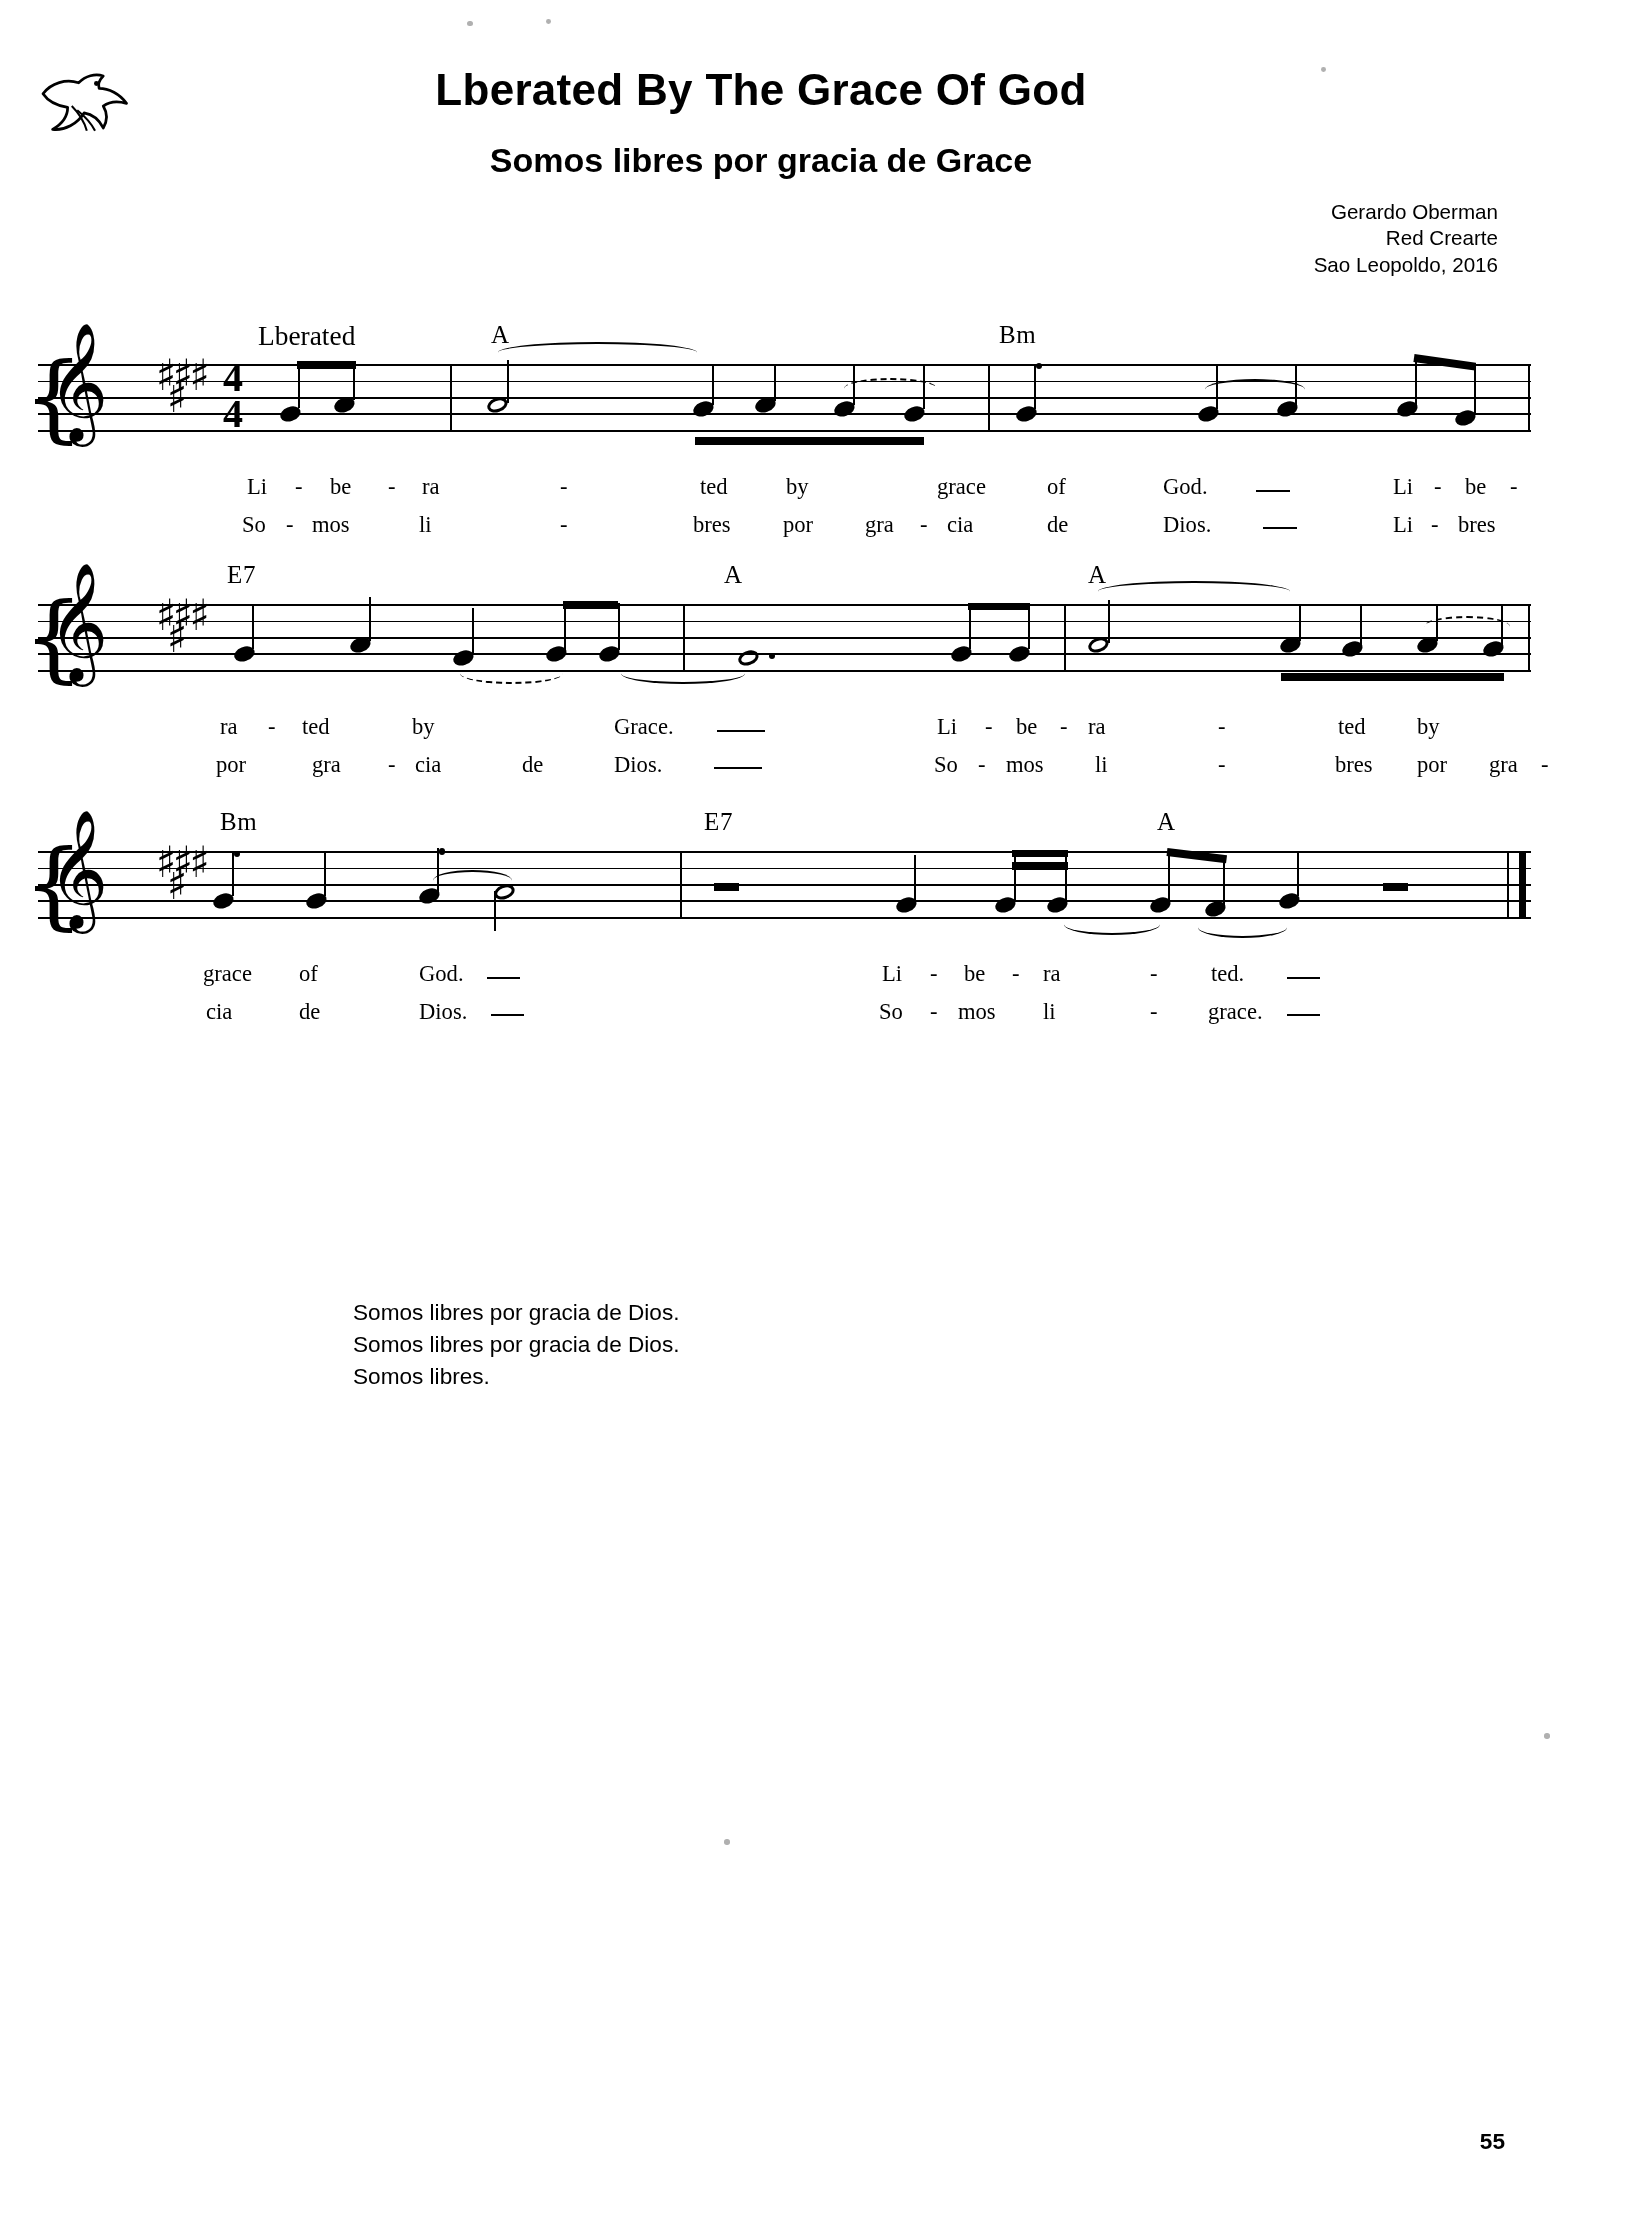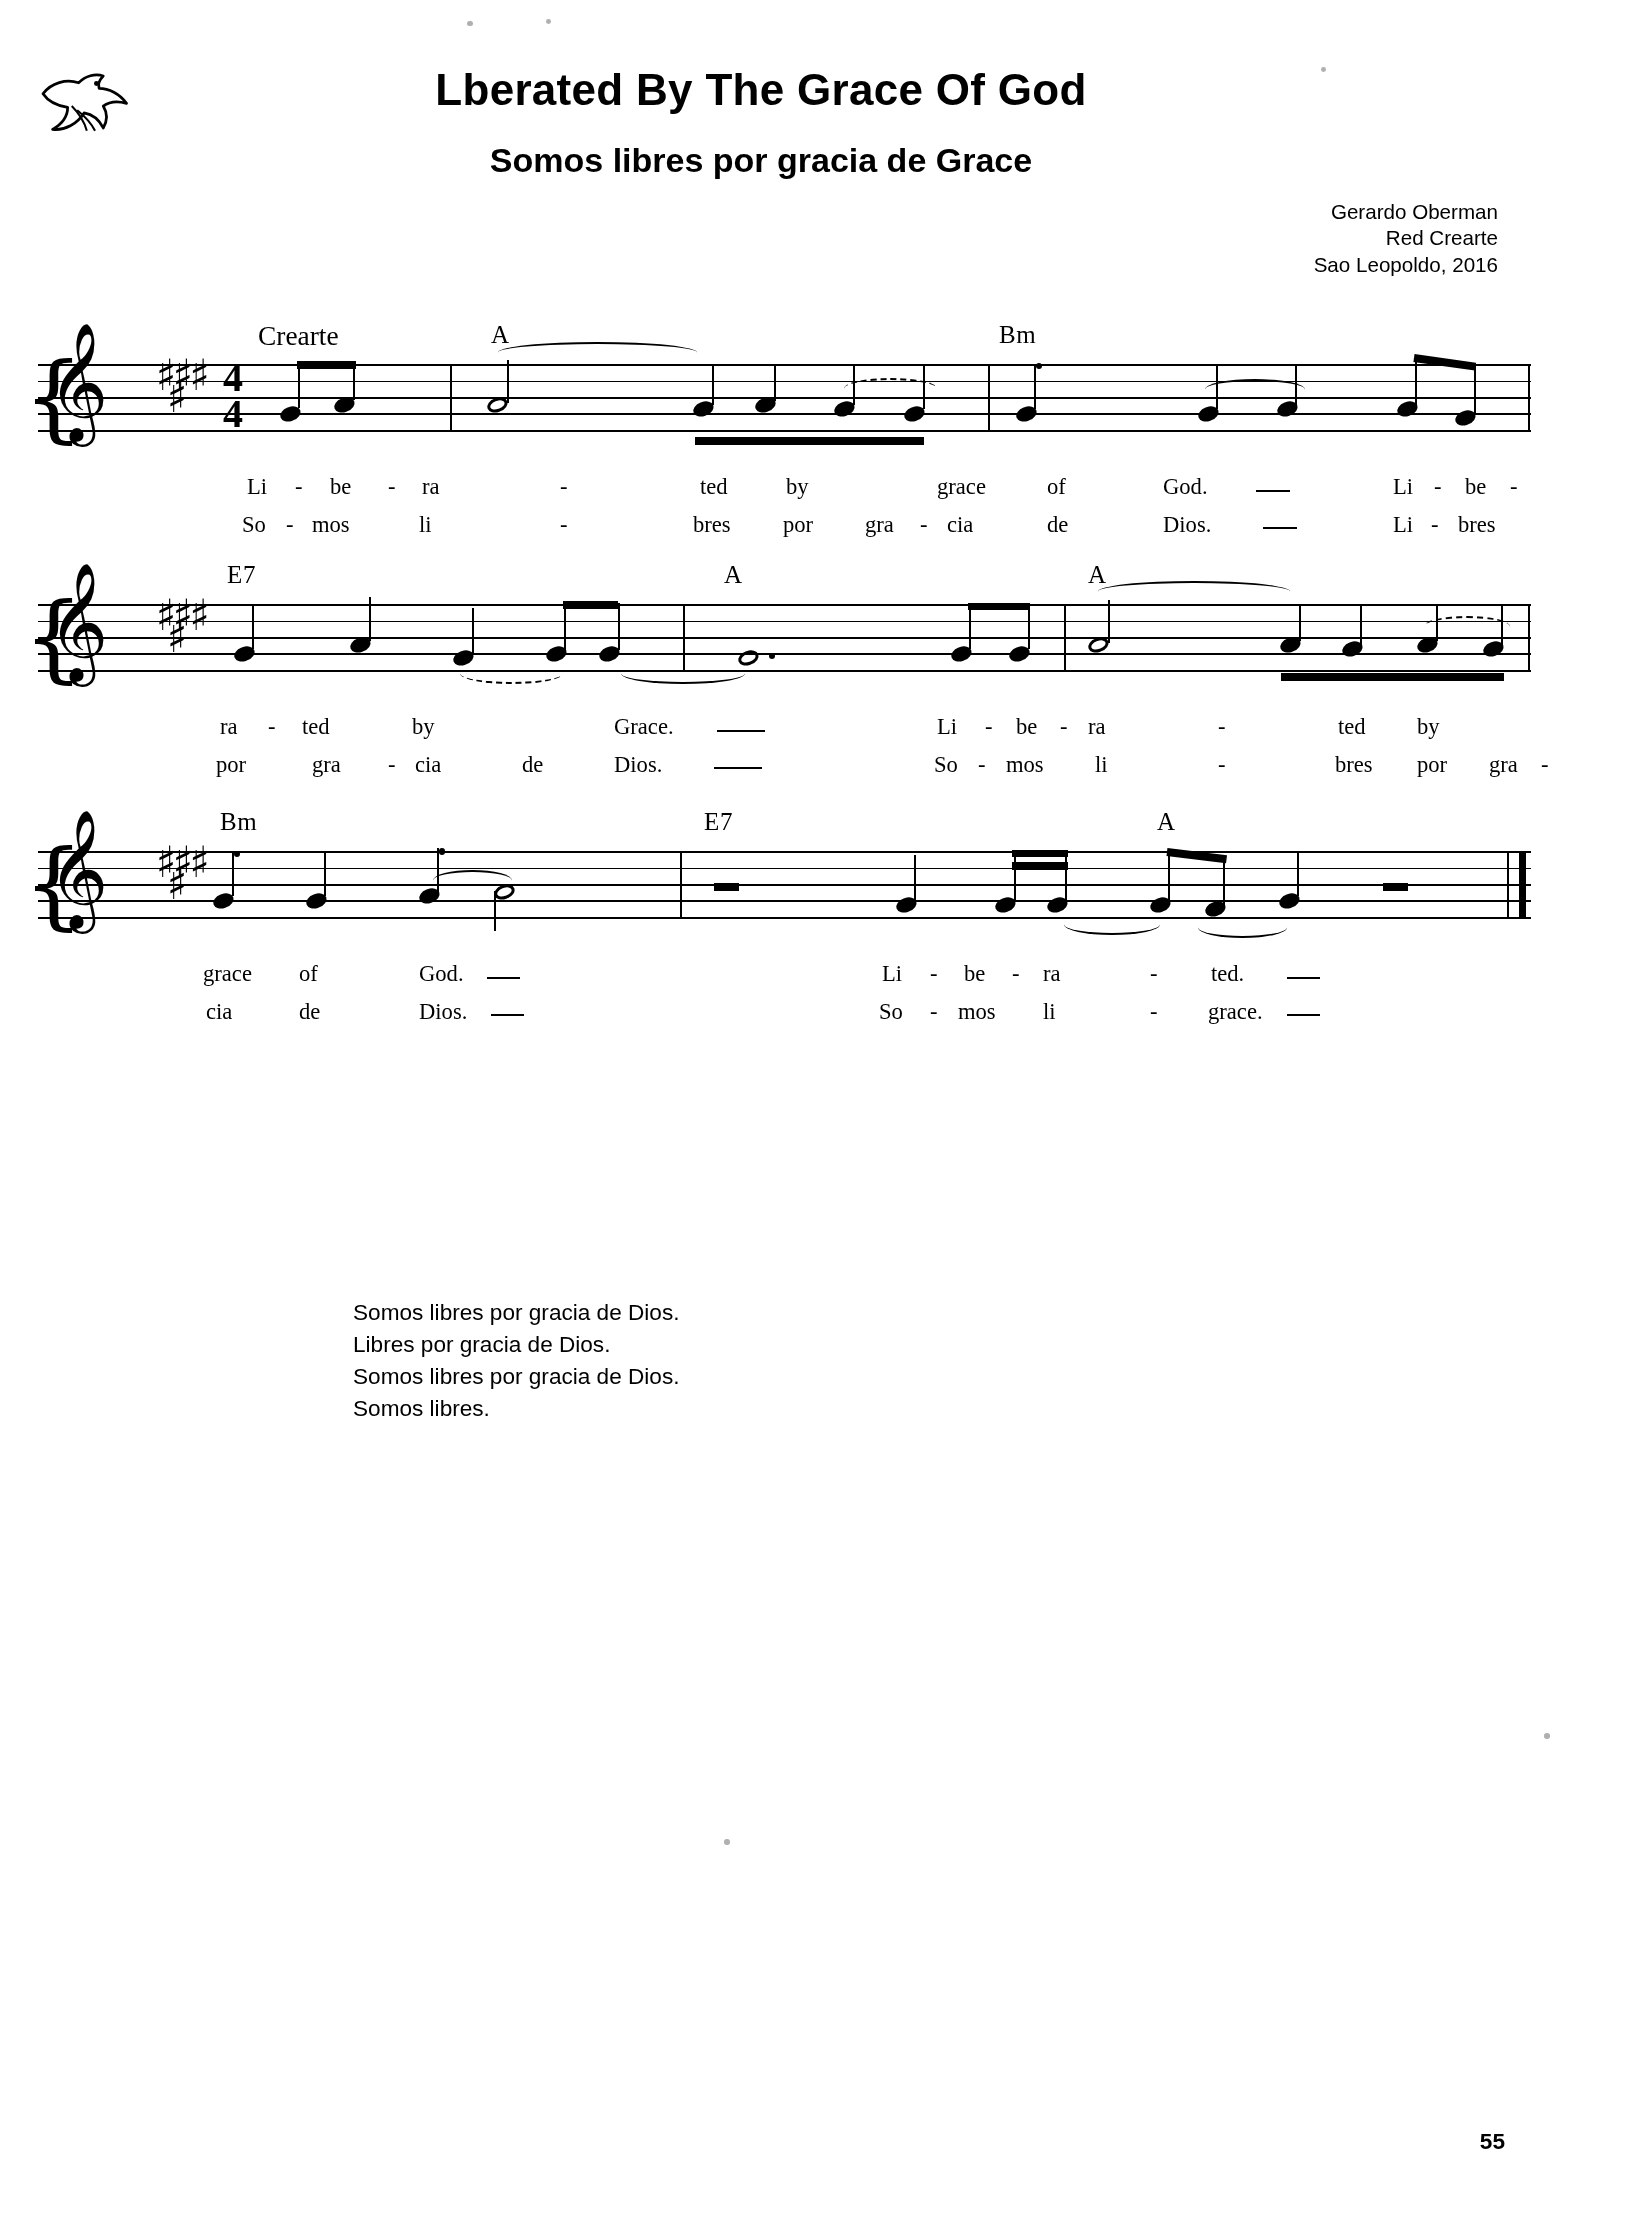--- a/index.html
+++ b/index.html
@@ -274,21 +274,21 @@
     <div class="line l4"></div>
 
     <div class="brace">{</div>
     <div class="clef">𝄞</div>
     <div class="keysig" style="left:118px;">♯♯♯</div>
     <div class="keysig" style="left:129px; top:12.4px;">♯</div>
 
     <div class="timesig-num">4</div>
     <div class="timesig-den">4</div>
 
-    <div class="tempo">Crearte</div>
+    <div class="tempo">Lberated</div>
     <div class="chord" style="left:453px;">A</div>
     <div class="chord" style="left:961px;">Bm</div>
 
     <div class="nh" style="left:242px; top:43px;"></div>
     <div class="stem" style="left:260px; top:-1.4px; height:45px;"></div>
     <div class="nh" style="left:296px; top:34px;"></div>
     <div class="stem" style="left:315px; top:-1.4px; height:37px;"></div>
     <div class="beam" style="left:259px; top:-2.7px; width:59px;"></div>
 
     <div class="barline" style="left:412px;"></div>
@@ -546,21 +546,20 @@
   <div class="lyric lyric-row2" style="left:920px; top:148px;">mos</div>
   <div class="lyric lyric-row2" style="left:1005px; top:148px;">li</div>
   <div class="lyric lyric-row2" style="left:1112px; top:148px;">-</div>
   <div class="lyric lyric-row2" style="left:1170px; top:148px;">grace.</div>
   <div class="lyric lyric-row2" style="left:1249px; top:161px; width:33px; border-bottom:2.1px solid #000; height:2.1px;"></div>
 </div>
 
 <div class="verses">
   <div class="verse-col es">
     <div>Somos libres por gracia de Dios.</div>
-    <div>Libres por gracia de Dios.</div>
     <div>Somos libres por gracia de Dios.</div>
     <div>Somos libres.</div>
   </div>
 </div>
 
 <div class="pageno">55</div>
 
 <div class="speck" style="left:467px; top:20.6px; width:5.5px; height:5.5px;"></div>
 <div class="speck" style="left:546px; top:19px; width:4.8px; height:4.8px;"></div>
 <div class="speck" style="left:1321px; top:67px; width:4.8px; height:4.8px;"></div>

